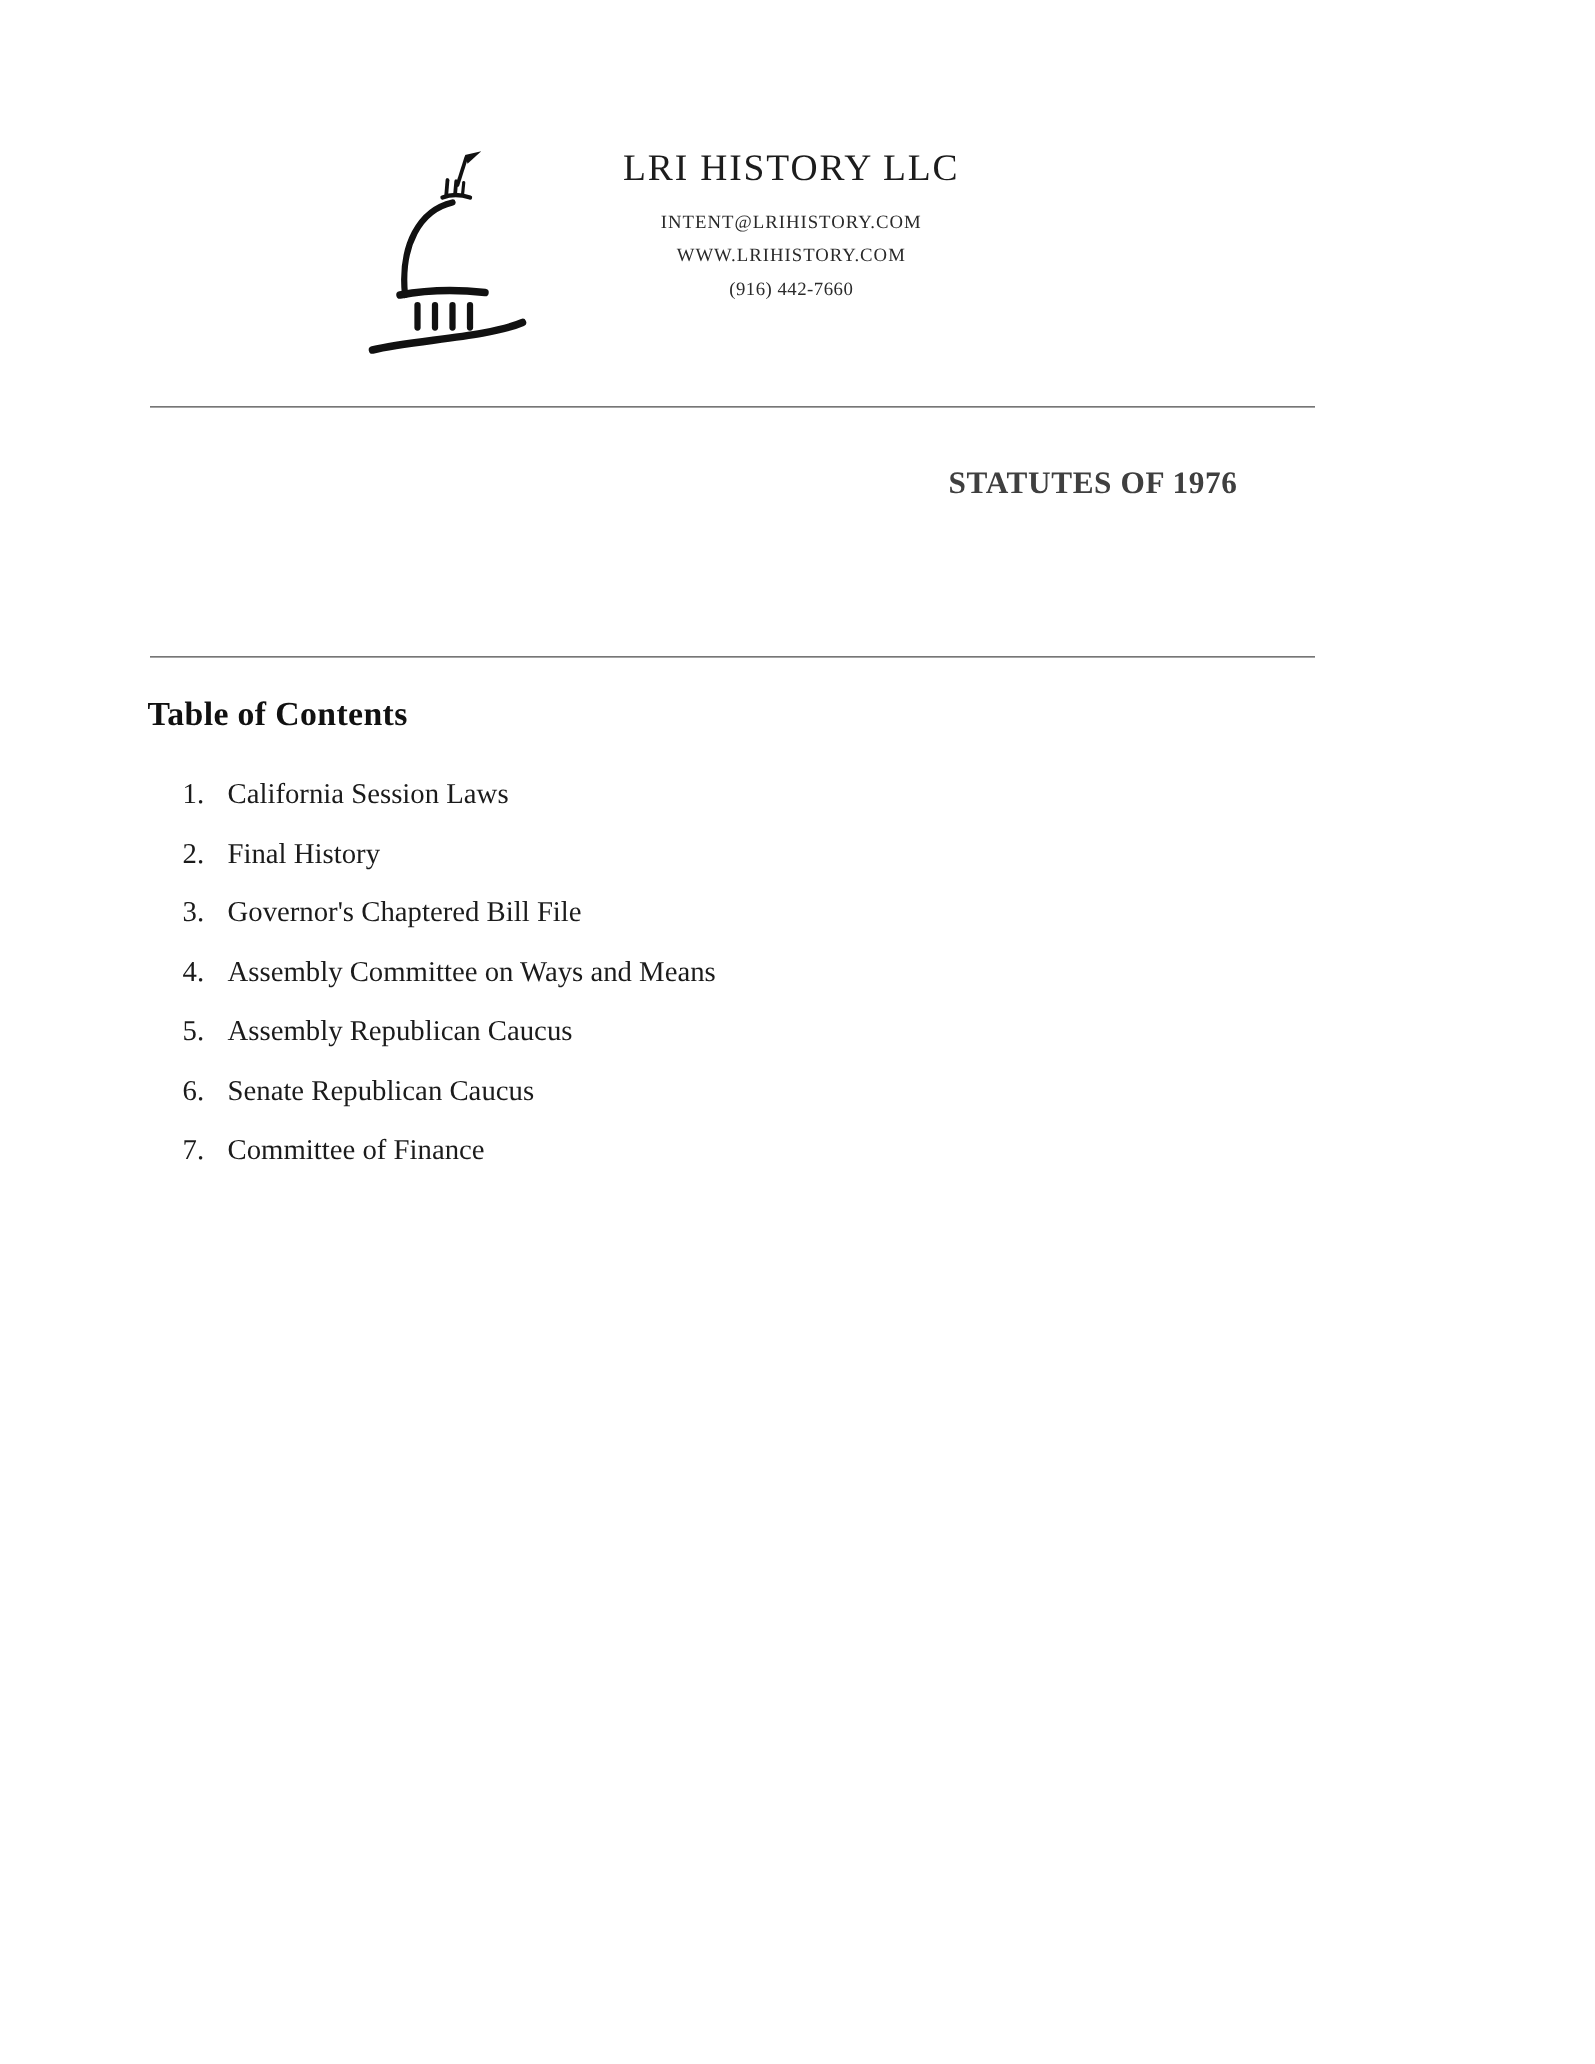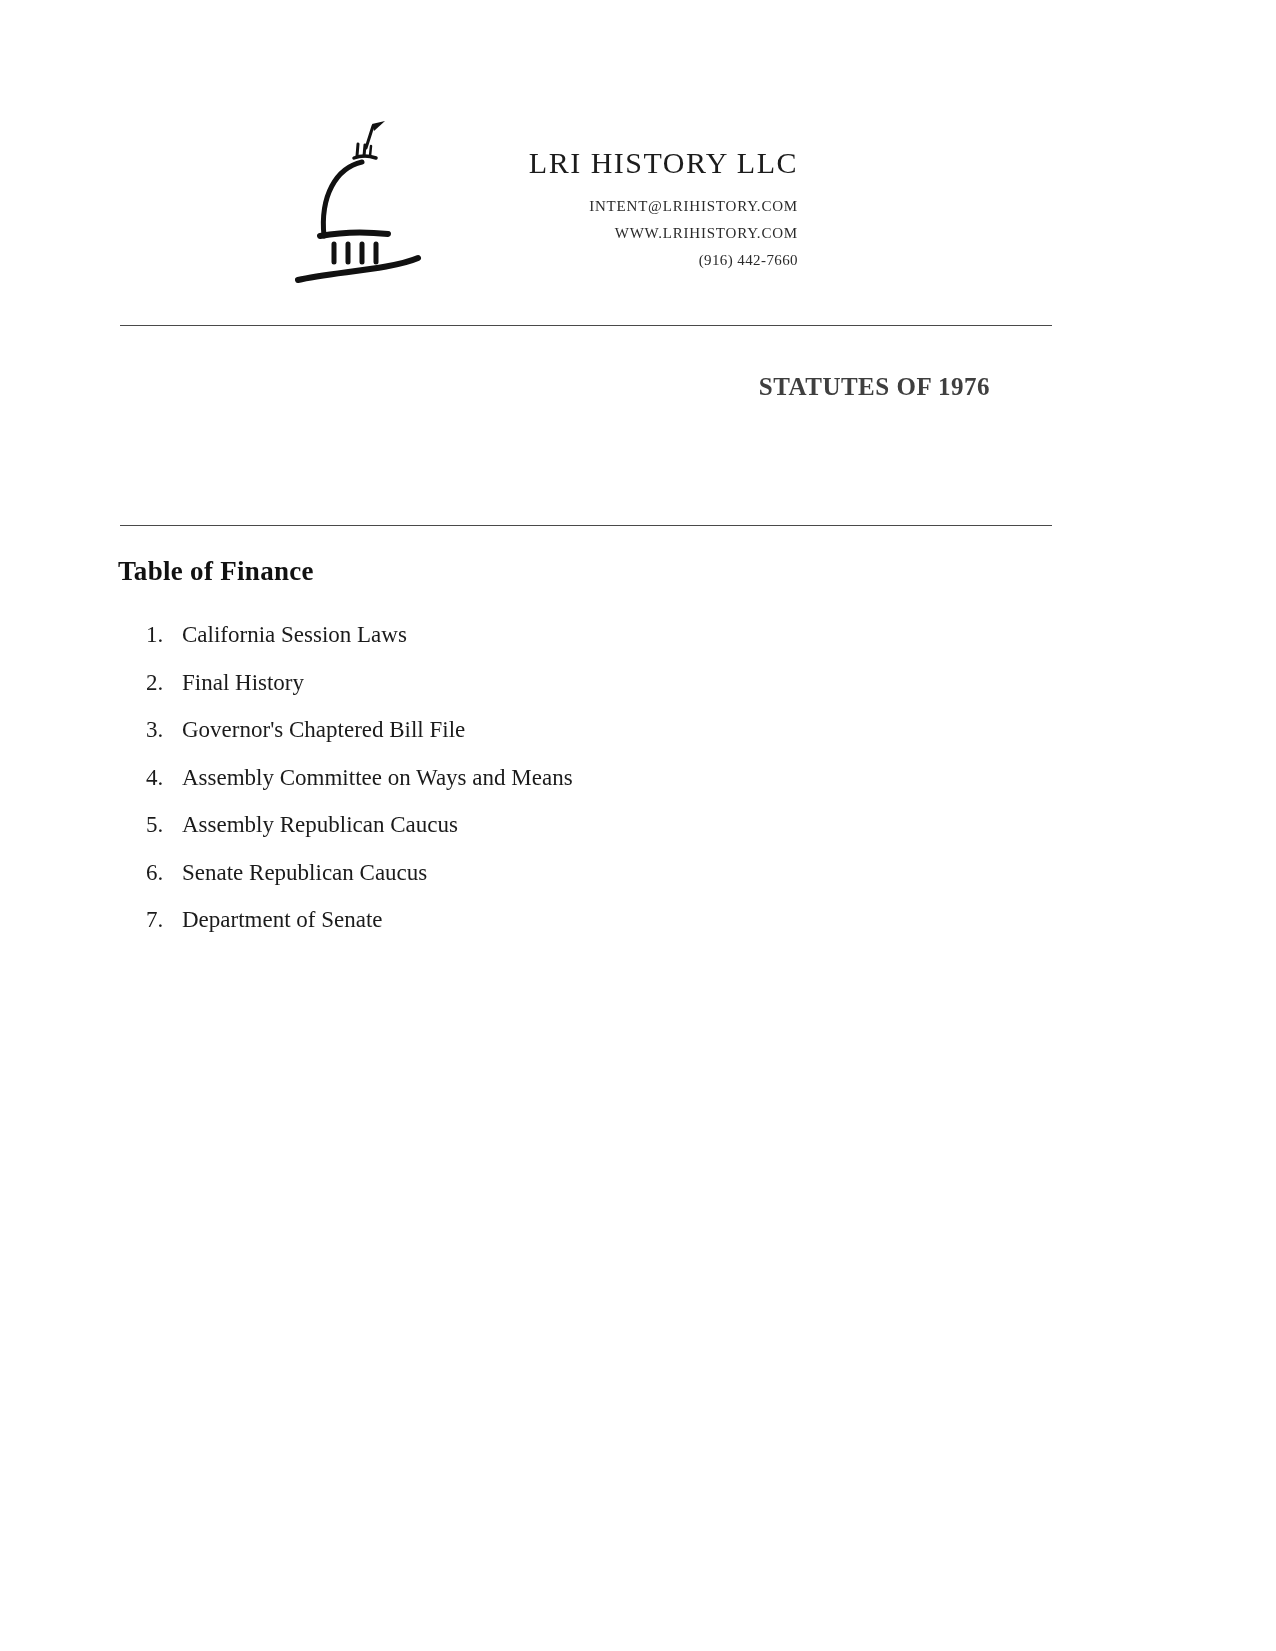--- a/index.html
+++ b/index.html
@@ -24,23 +24,22 @@
   }
   .logo-wrap {
     width: 150px;
     height: 170px;
     flex: 0 0 auto;
   }
   .logo-wrap svg { width: 100%; height: 100%; }
 
   .head-text {
     margin-left: 28px;
-    margin-top: 28px;
     width: 330px;
-    text-align: right;
+    text-align: center;
     color: #1c1c1c;
   }
   .company-name {
     font-size: 30px;
     letter-spacing: 1.5px;
     color: #1c1c1c;
     margin-bottom: 18px;
     white-space: nowrap;
   }
   .contact-line {
@@ -153,21 +152,21 @@
 
   <div class="rule rule-top"></div>
 
   <div class="statutes-block">
     <div class="statute-line">STATUTES OF 1976</div>
   </div>
 
   <div class="rule rule-bottom"></div>
 
   <div class="toc">
-    <div class="toc-title">Table of Finance</div>
+    <div class="toc-title">Table of Contents</div>
     <ol class="toc-list">
       <li class="toc-item">
         <span class="toc-num">1.</span>
         <span class="toc-label">California Session Laws</span>
       </li>
       <li class="toc-item">
         <span class="toc-num">2.</span>
         <span class="toc-label">Final History</span>
       </li>
       <li class="toc-item">
@@ -181,18 +180,18 @@
       <li class="toc-item">
         <span class="toc-num">5.</span>
         <span class="toc-label">Assembly Republican Caucus</span>
       </li>
       <li class="toc-item">
         <span class="toc-num">6.</span>
         <span class="toc-label">Senate Republican Caucus</span>
       </li>
       <li class="toc-item">
         <span class="toc-num">7.</span>
-        <span class="toc-label">Department of Senate</span>
+        <span class="toc-label">Committee of Finance</span>
       </li>
     </ol>
   </div>
 
 </div>
 
 </body></html>

